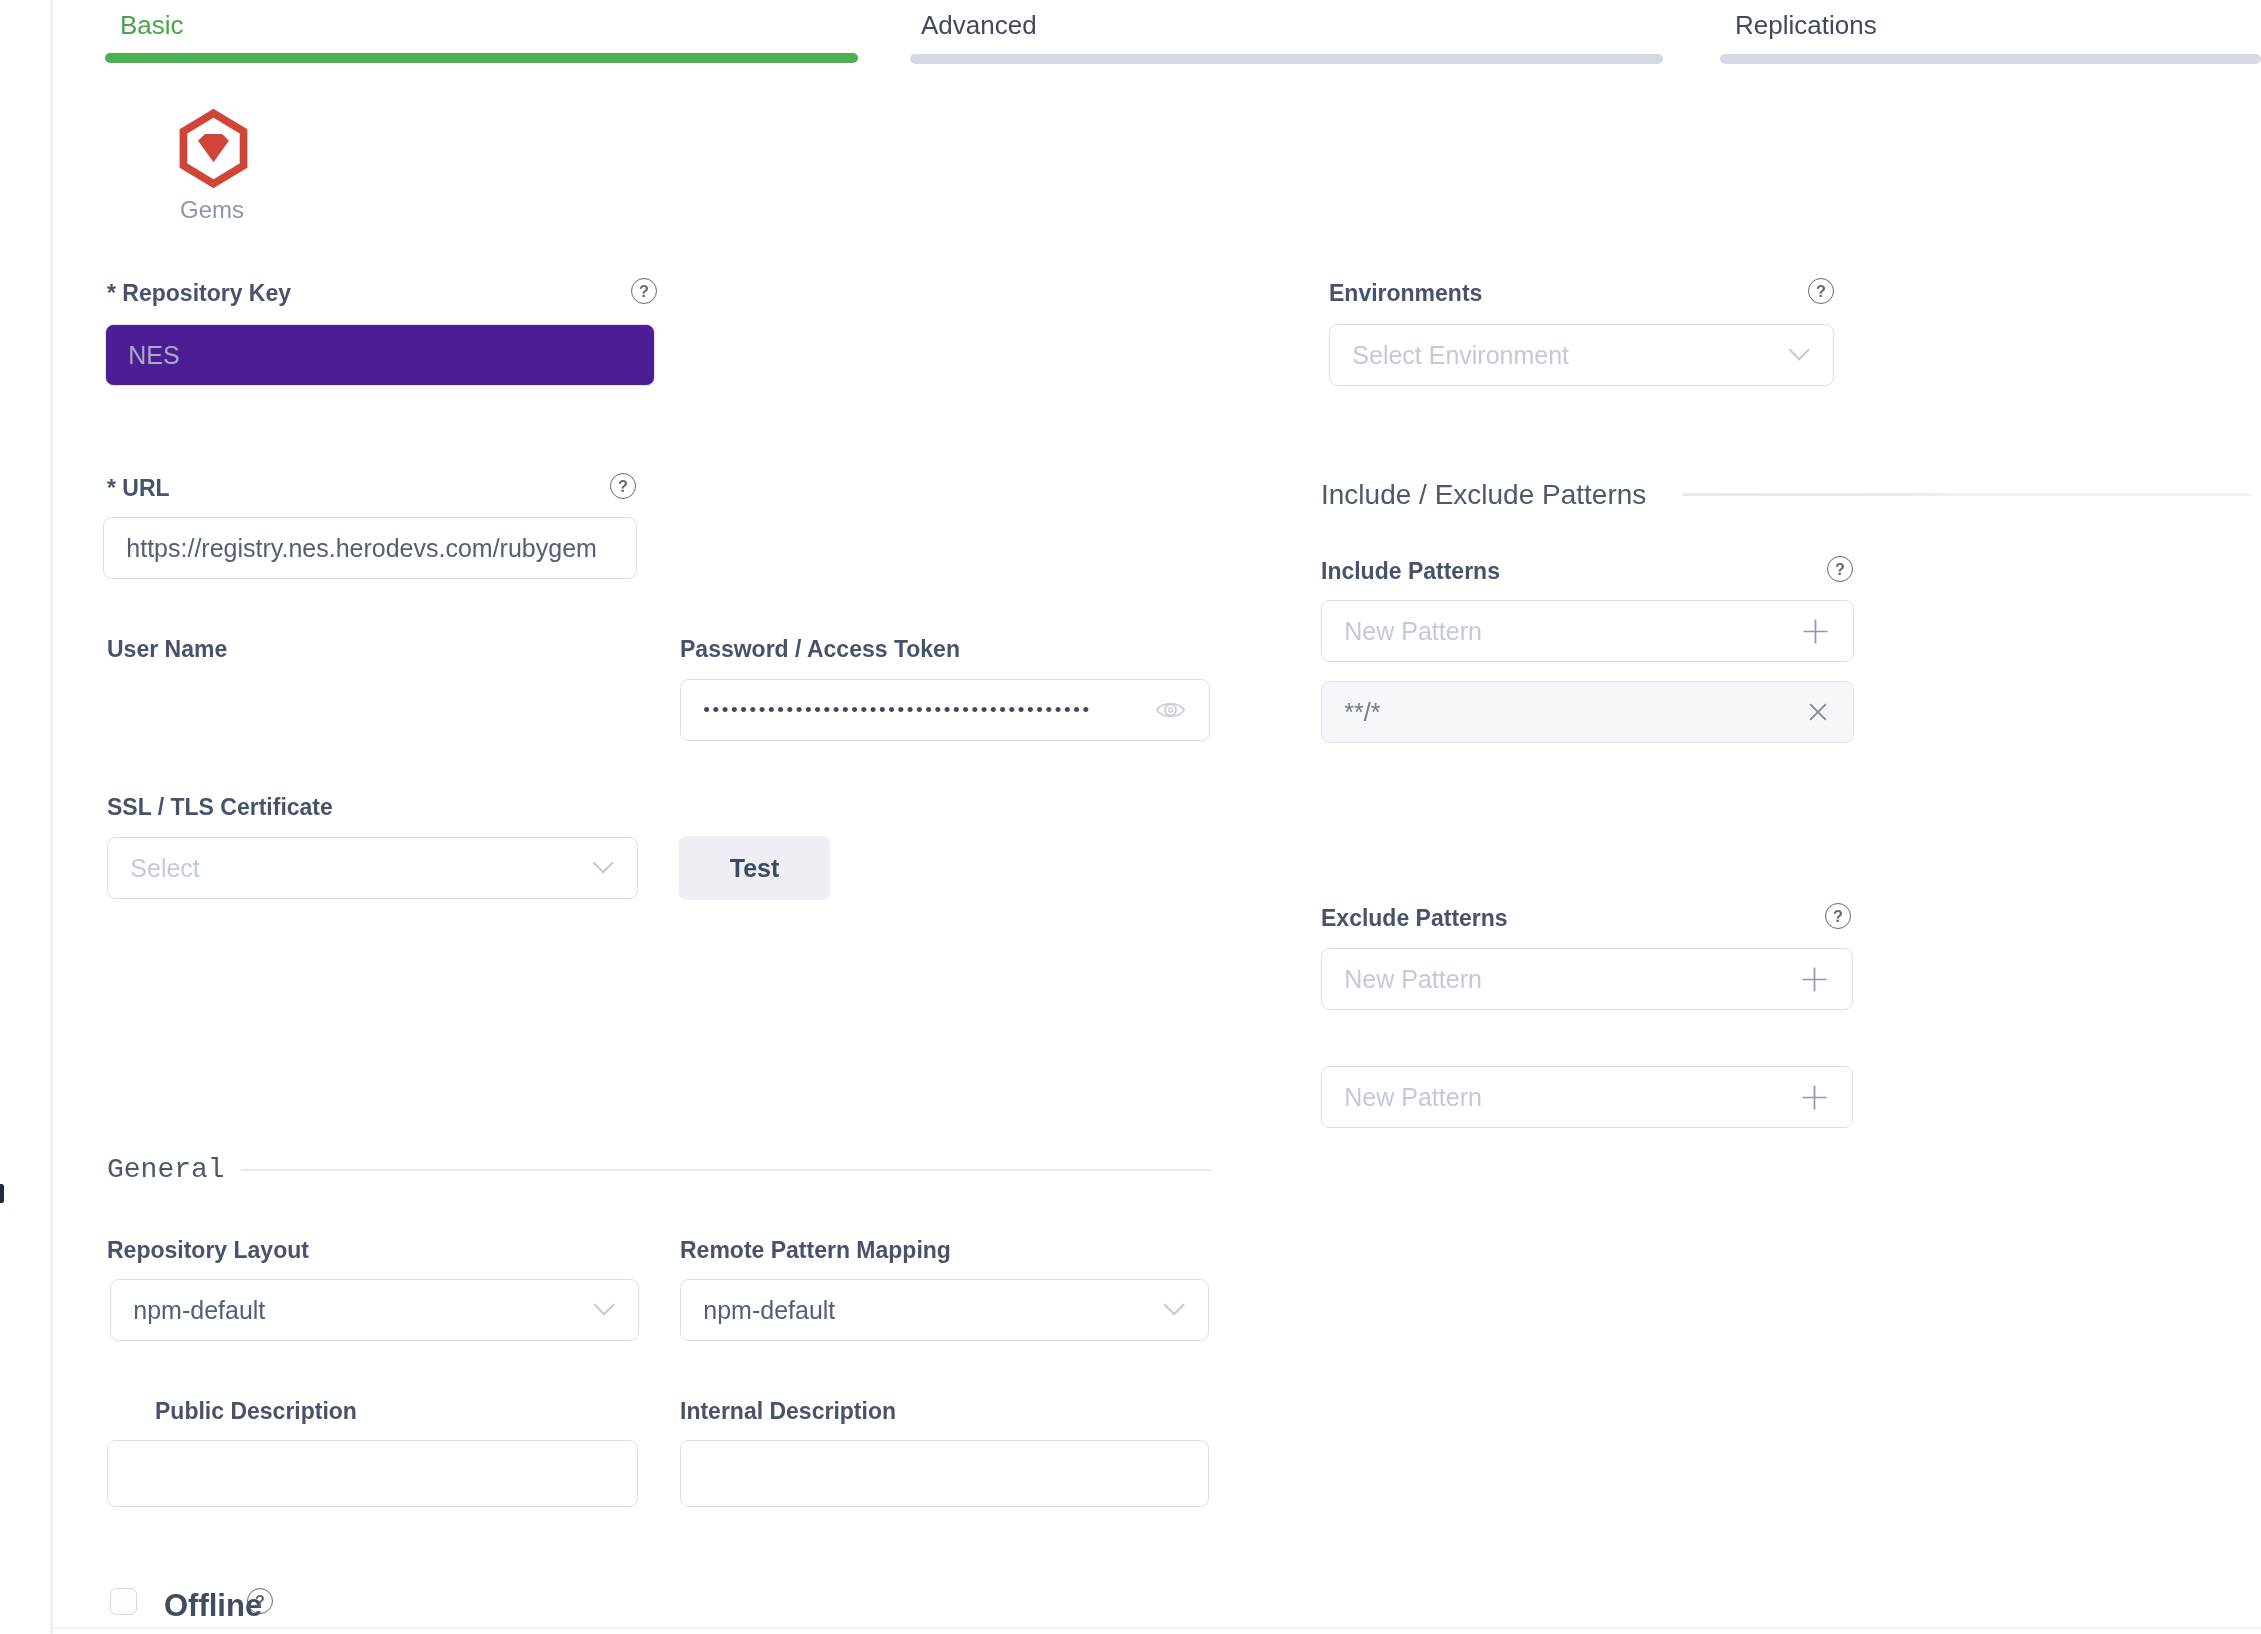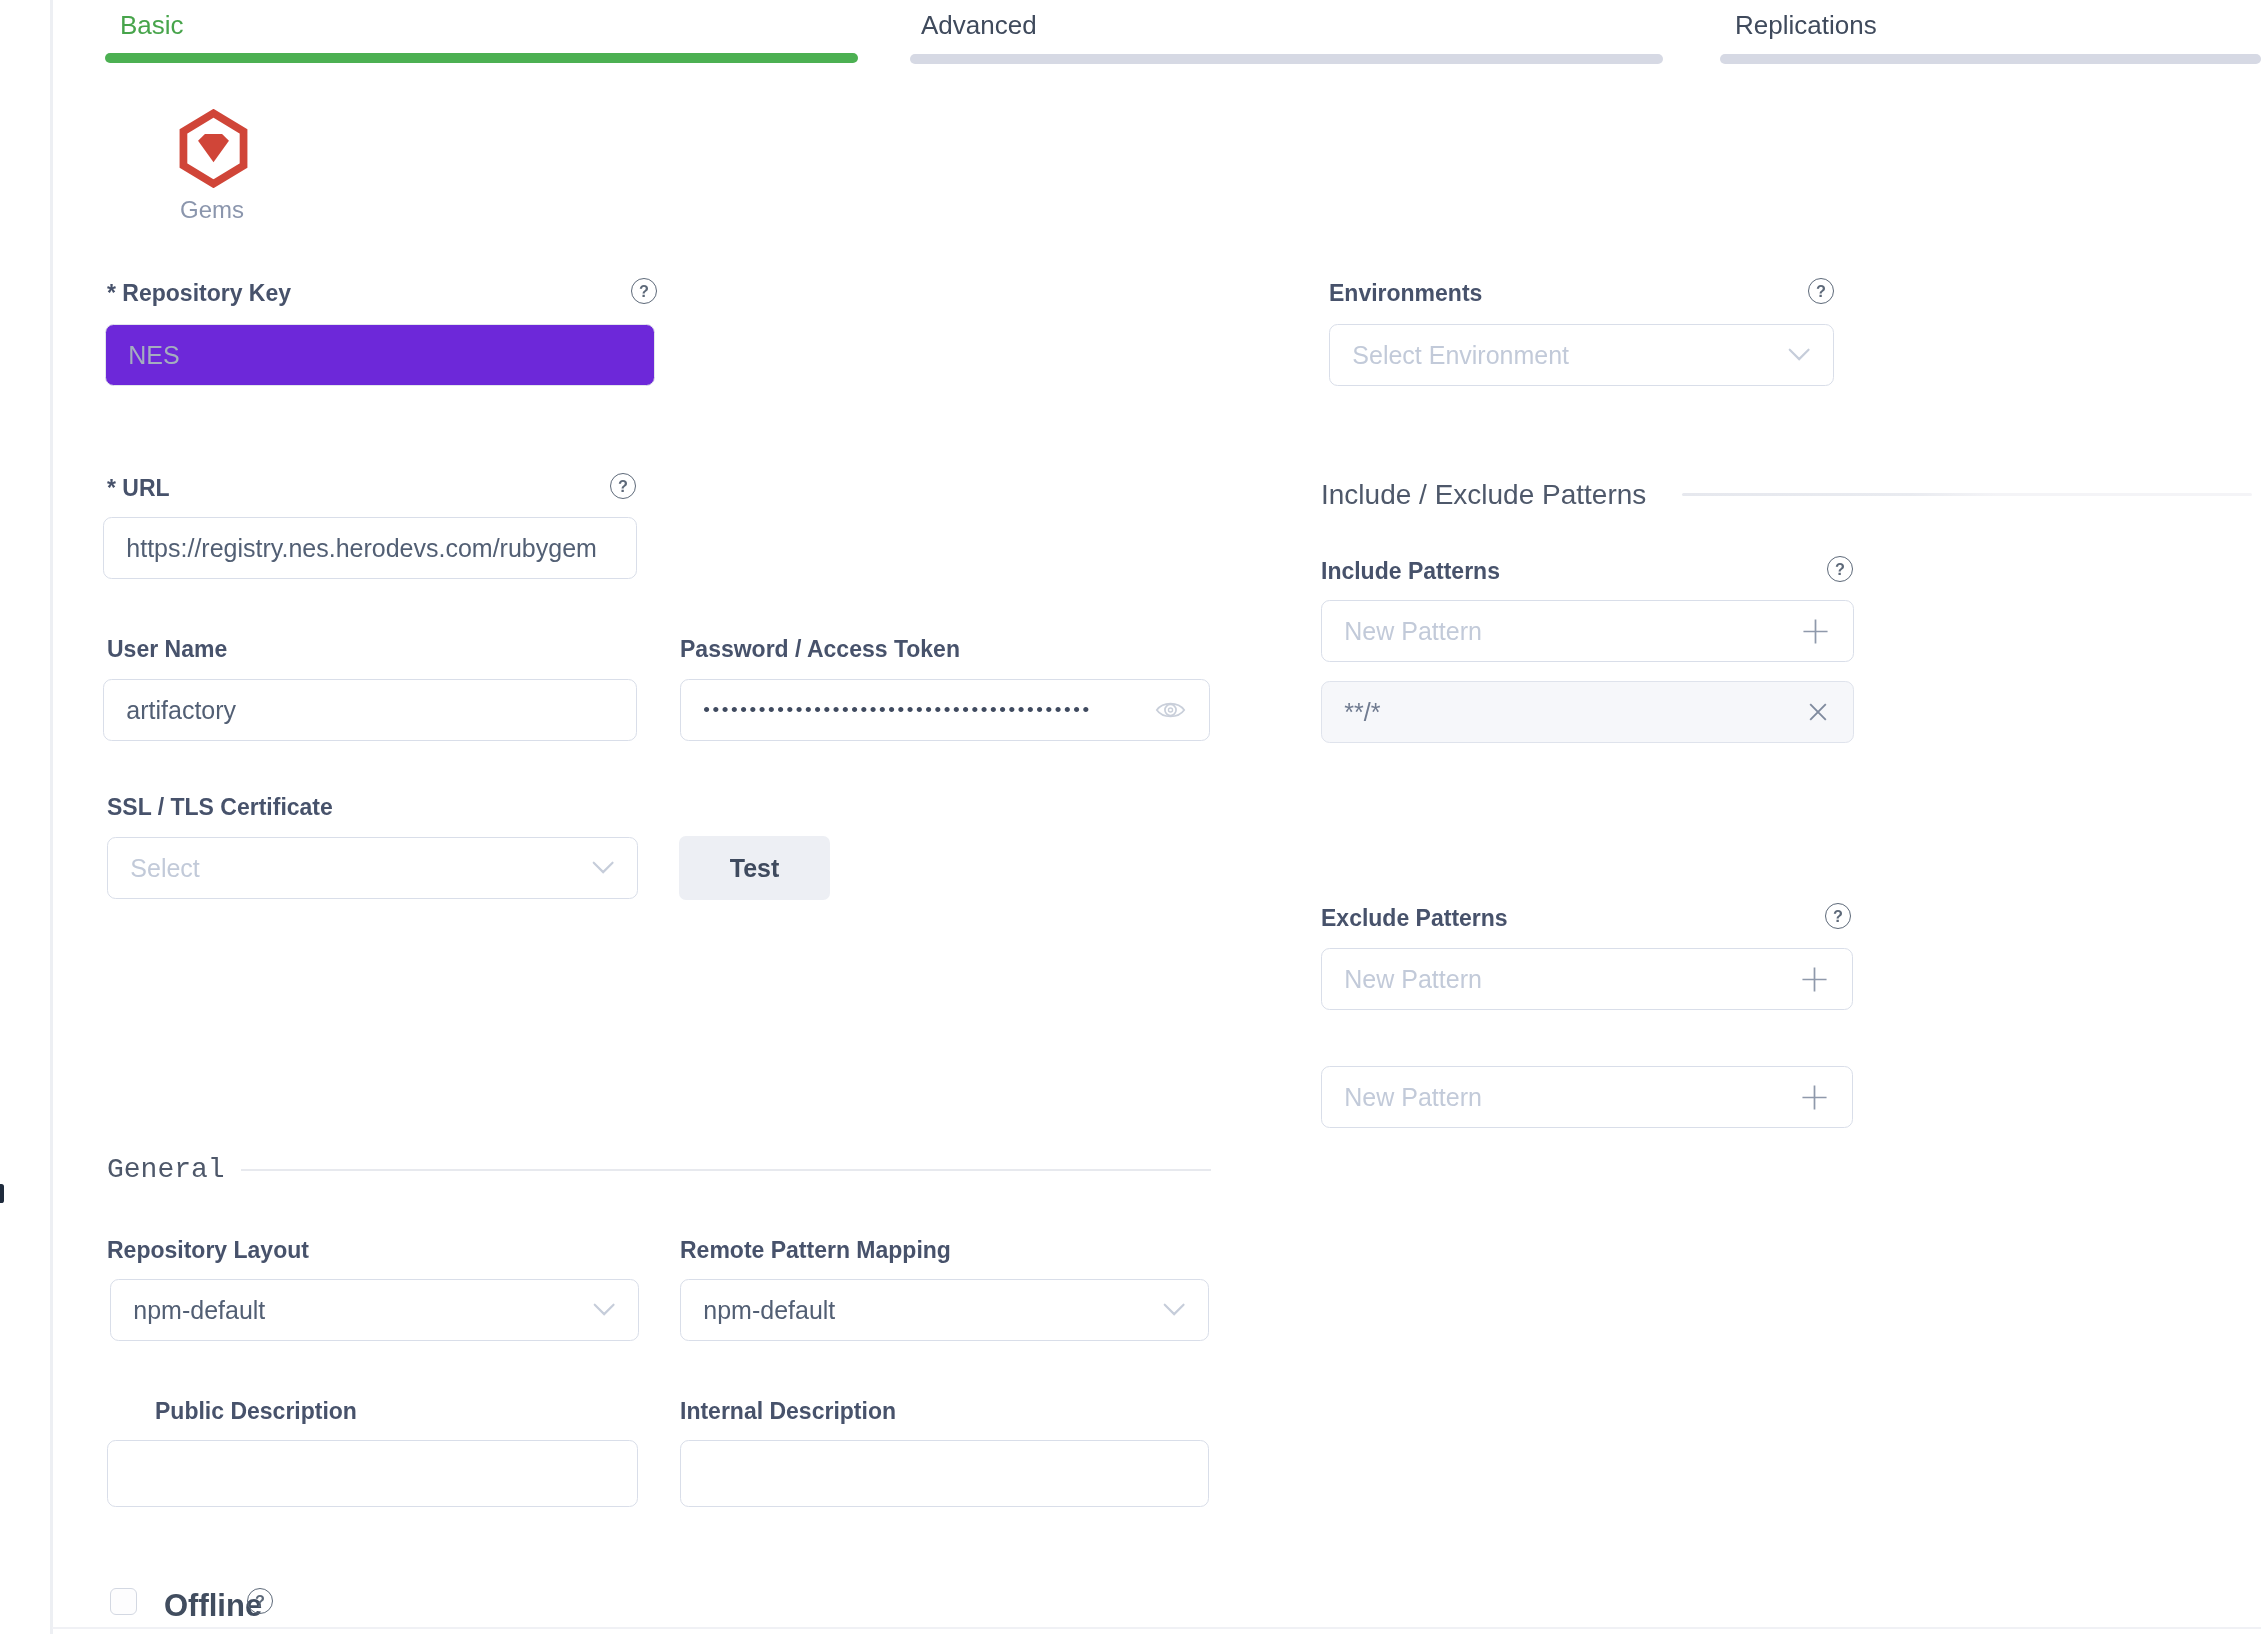--- a/index.html
+++ b/index.html
@@ -18,21 +18,21 @@
   .sec-title{font-size:28px;font-weight:400;color:#4e586a;white-space:nowrap;}
   .divider{height:2.6px;background:linear-gradient(to right,#e6e8ee 0%,#e9ebf0 40%,#f4f4f7 55%,#f4f4f7 100%);border-radius:1.7px;}
   
   .txt,.box{
     box-sizing:border-box;height:62px;border:1.7px solid #d9dee9;border-radius:8.6px;
     background:#ffffff;font-family:inherit;font-size:25px;color:#525f74;
     padding:0 22.3px;outline:none;display:flex;align-items:center;
   }
   input.txt{display:block;width:100%;line-height:58px;white-space:nowrap;overflow:hidden;text-overflow:clip;}
   input.txt::placeholder{color:#c2cad9;opacity:1;}
-  .txt.disabled{background:#6d28d9;border-color:#e2e5ec;color:#a4aebe;}
+  .txt.disabled{background:#4c1d95;border-color:#e2e5ec;color:#a4aebe;}
   .box .ph{color:#c2cad9;flex:1;white-space:nowrap;overflow:hidden;}
   .box .val{color:#525f74;flex:1;white-space:nowrap;overflow:hidden;}
   .box.entry{background:#f6f7fa;border-color:#dfe3ec;}
   .box.entry .val{color:#707b90;}
   .bare{border:none;background:transparent;padding:0;height:55px;flex:1;font-family:inherit;font-size:25px;color:#525f74;outline:none;min-width:0;}
   .bare::placeholder{color:#c2cad9;opacity:1;}
   textarea.txt{height:67px;resize:none;padding-top:10.3px;}
   
   .help{
     display:inline-flex;align-items:center;justify-content:center;box-sizing:border-box;
@@ -114,21 +114,20 @@
   <div class="abs box entry" style="left:1321px;top:681px;width:533px;">
     <span class="val">**/*</span>
     <span class="icon-right">
       <svg width="26" height="26" viewBox="0 0 30 30">
           <path d="M6 6 L24 24 M24 6 L6 24" stroke="#7f8a9e" stroke-width="2.2" fill="none"></path>
         </svg>
     </span>
   </div>
 
   <div class="abs fld-label" style="left:107px;top:636px;">User Name</div>
-  <input class="abs txt" style="left: 103px; top: 679px; width: 534px;" readonly="" value="artifactory">
 
   <div class="abs fld-label" style="left:680px;top:636px;">Password / Access Token</div>
   <div class="abs box" style="left:680px;top:679px;width:530px;">
     <span class="masked">••••••••••••••••••••••••••••••••••••••••••</span>
     <span class="icon-right">
       <svg width="33" height="24" viewBox="0 0 38 28">
         <path d="M3 14 C10 4 28 4 35 14 C28 24 10 24 3 14 Z" fill="none" stroke="#c9cfda" stroke-width="2"></path>
         <circle cx="19" cy="14" r="6.5" fill="none" stroke="#c9cfda" stroke-width="2"></circle>
         <circle cx="19" cy="14" r="2.4" fill="none" stroke="#c9cfda" stroke-width="1.6"></circle>
       </svg>

